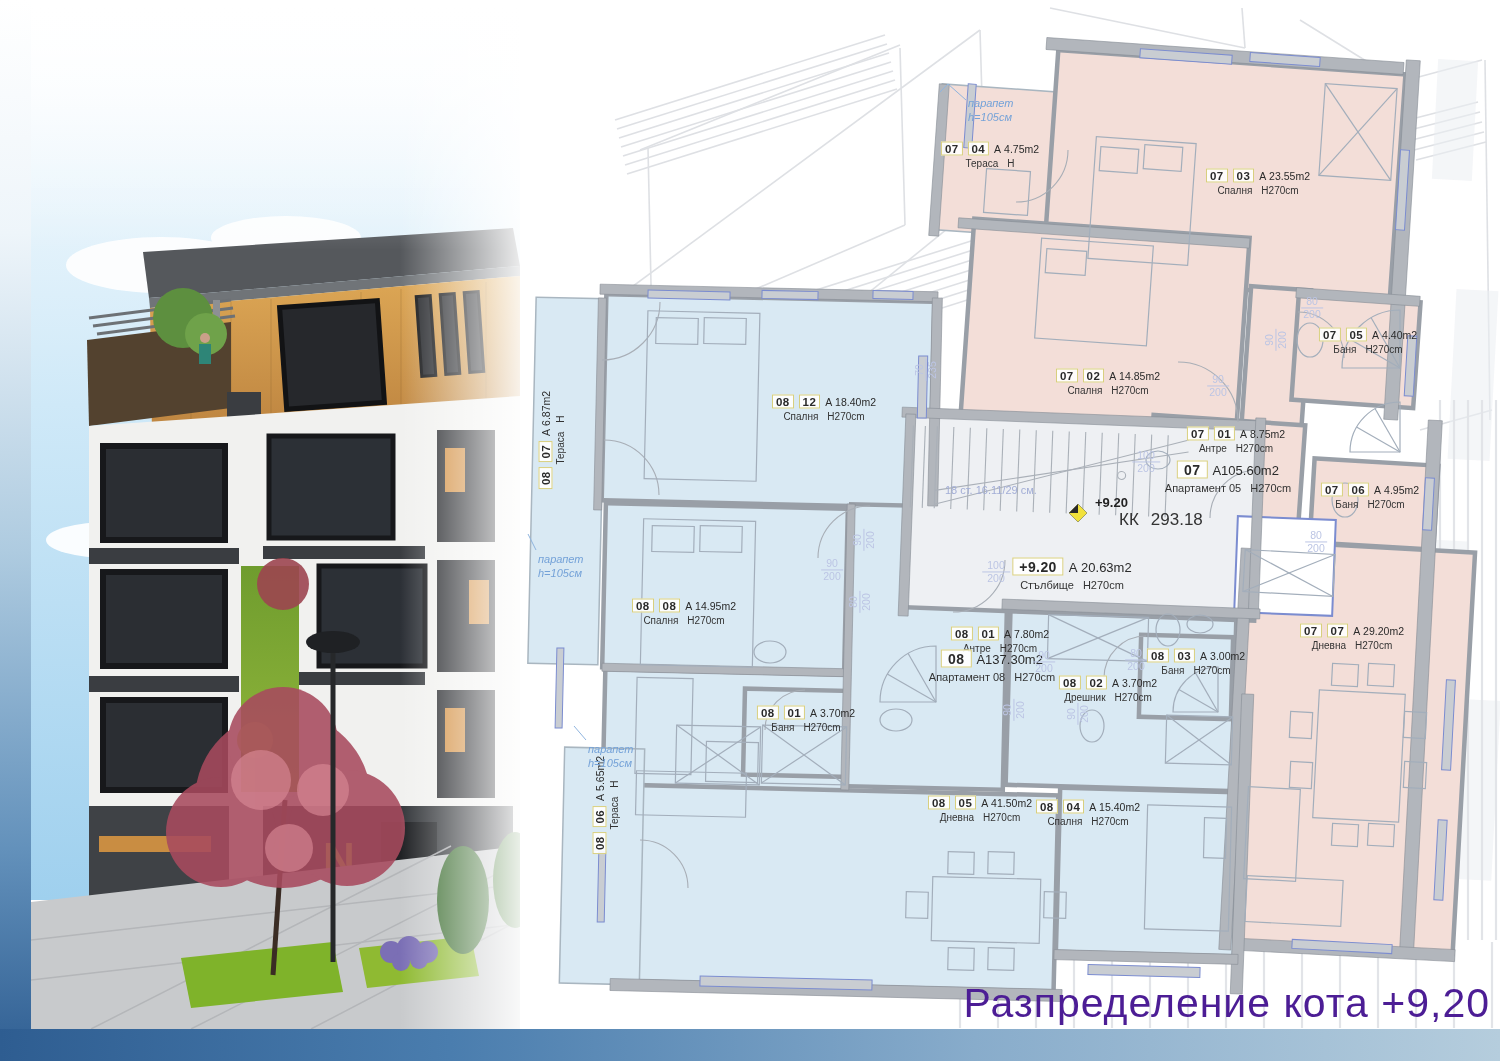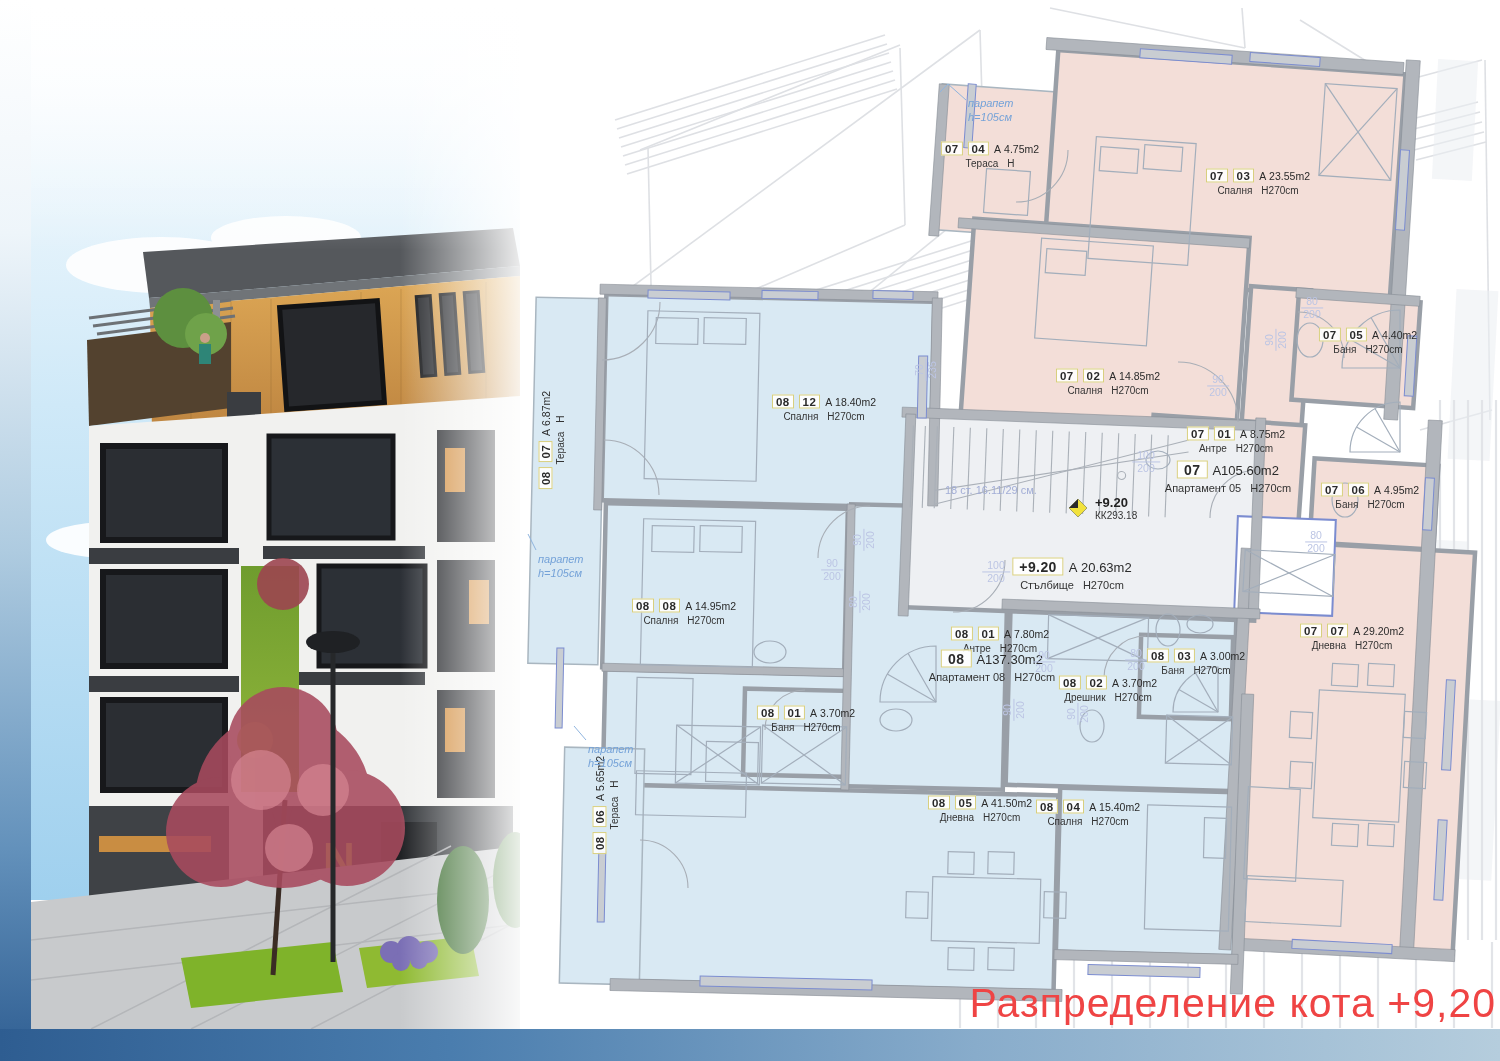--- a/index.html
+++ b/index.html
@@ -8,22 +8,22 @@
   svg{display:block}
   #sketch{position:absolute;left:0;top:0;z-index:1;}
   #photo{position:absolute;left:31px;top:0;width:489px;height:1029px;z-index:5;}
   #photo-fade{position:absolute;left:400px;top:0;width:160px;height:1029px;z-index:6;
       background:linear-gradient(90deg,rgba(255,255,255,0),#ffffff 85%);}
   #left-strip{position:absolute;left:0;top:0;width:31px;height:1061px;z-index:7;
       background:linear-gradient(180deg,#ffffff 0%,#eef5fa 22%,#aecbe0 52%,#6391bb 80%,#2f5e92 100%);}
   #plan{position:absolute;left:0;top:0;z-index:10;}
   #bottom-bar{position:absolute;left:0;top:1029px;width:1500px;height:32px;z-index:20;
       background:linear-gradient(90deg,#2e5d91 0%,#4a7dae 30%,#88accb 65%,#b5cddd 100%);}
-  #title{position:absolute;right:4px;top:980px;z-index:21;font-size:41px;letter-spacing:1px;
-      color:#ef4444;white-space:nowrap;}
+  #title{position:absolute;right:10px;top:980px;z-index:21;font-size:41px;letter-spacing:1px;
+      color:#4c1d95;white-space:nowrap;}
   
   .rl{position:absolute;transform:translate(-50%,-50%);text-align:center;white-space:nowrap;
       color:#2a2a2a;z-index:15;}
   .rl .l1{display:flex;align-items:center;justify-content:center;gap:5px;font-size:11px;}
   .rl .bx{border:1px solid #d8cf7e;background:rgba(255,255,255,.9);padding:0 3px;
       font-weight:700;font-size:11.5px;letter-spacing:.4px;}
   .rl .ar{font-size:10.5px;}
   .rl .l2{margin-top:2px;font-size:10px;display:flex;gap:9px;justify-content:center;color:#333;}
   .rl.v{transform:translate(-50%,-50%) rotate(-90deg);}
   .al .bx{font-size:14px;padding:0 6px;}
@@ -33,21 +33,21 @@
   .dim{position:absolute;transform:translate(-50%,-50%);color:#bcc5e4;font-size:10.5px;
       line-height:1.15;text-align:center;z-index:15;}
   .dim .t{border-bottom:1px solid #bcc5e4;padding:0 5px;}
   .dim.v{transform:translate(-50%,-50%) rotate(-90deg);}
   
   .pp{position:absolute;color:#74a2d8;font-size:11px;line-height:1.3;z-index:15;white-space:nowrap;font-style:italic;}
   .note{position:absolute;color:#a3aed6;font-size:11px;z-index:15;white-space:nowrap;}
   
   .kk{position:absolute;z-index:15;display:flex;align-items:center;gap:7px;}
   .kk .kl1{font-weight:700;font-size:13px;color:#222;}
-  .kk .kl2{font-size:10px;color:#333;display:flex;}
+  .kk .kl2{font-size:17px;color:#333;display:flex;gap:12px;margin-left:24px;}
 </style>
 </head>
 <body>
 
 <div id="stage">
 
   <svg id="sketch" width="1500" height="1061" viewBox="0 0 1500 1061">
       <g stroke="#d3d6db" fill="none" stroke-width="1.6" opacity="0.75">
         <line x1="560" y1="340" x2="980" y2="30"></line>
         <line x1="700" y1="430" x2="1130" y2="80"></line>

